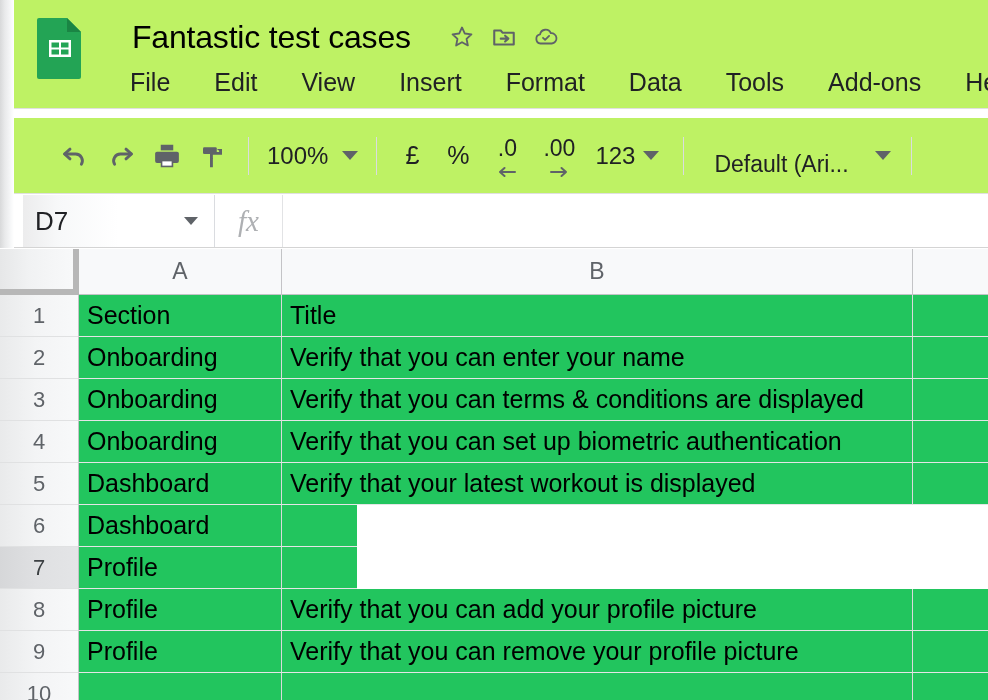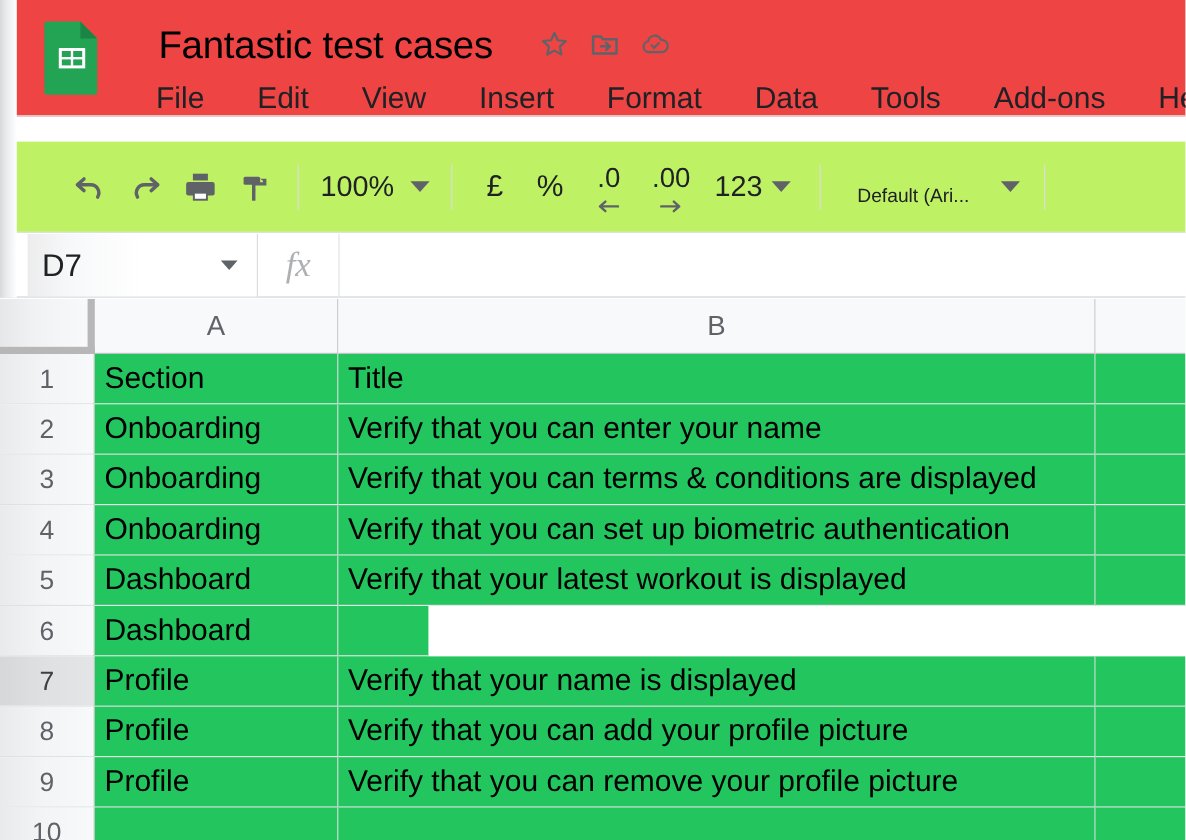--- a/index.html
+++ b/index.html
@@ -28,22 +28,22 @@
     width: 14px; height: 248px;
     background: linear-gradient(to right, #d8d9da 0%, #e9eaeb 35%, #f6f7f8 75%, #ffffff 100%);
     pointer-events: none;
     z-index: 5;
   }
 
   
   .header {
     position: absolute;
     left: 0; top: 0;
-    width: 988px; height: 97px;
-    background: #ef4444;
+    width: 988px; height: 109px;
+    background: #bef264;
     border-bottom: 1px solid #e0e0e0;
     box-sizing: border-box;
   }
   .doc-icon {
     position: absolute;
     left: 36px; top: 16px;
     width: 48px; height: 65px;
   }
   .title-row {
     position: absolute;
@@ -166,21 +166,21 @@
     justify-content: center;
   }
   .font-dd {
     display: flex;
     align-items: center;
     cursor: pointer;
     height: 46px;
     flex: none;
   }
   .font-dd .lbl {
-    font-size: 16px;
+    font-size: 23px;
     color: #202124;
     white-space: nowrap;
     margin-top: 17px;
   }
   .font-dd .caret {
     margin-left: 26px;
     width: 0; height: 0;
     border-left: 8px solid transparent;
     border-right: 8px solid transparent;
     border-top: 9px solid #5f6368;
@@ -513,21 +513,20 @@
           <div class="cell c"></div>
         </div>
         <div class="row">
           <div class="row-head">6</div>
           <div class="cell a">Dashboard</div>
           <div class="cell c"></div>
         </div>
         <div class="row selected">
           <div class="row-head">7</div>
           <div class="cell a">Profile</div>
-          <div class="cell b">Verify that your name is displayed</div>
           <div class="cell c"></div>
         </div>
         <div class="row">
           <div class="row-head">8</div>
           <div class="cell a">Profile</div>
           <div class="cell b">Verify that you can add your profile picture</div>
           <div class="cell c"></div>
         </div>
         <div class="row">
           <div class="row-head">9</div>

